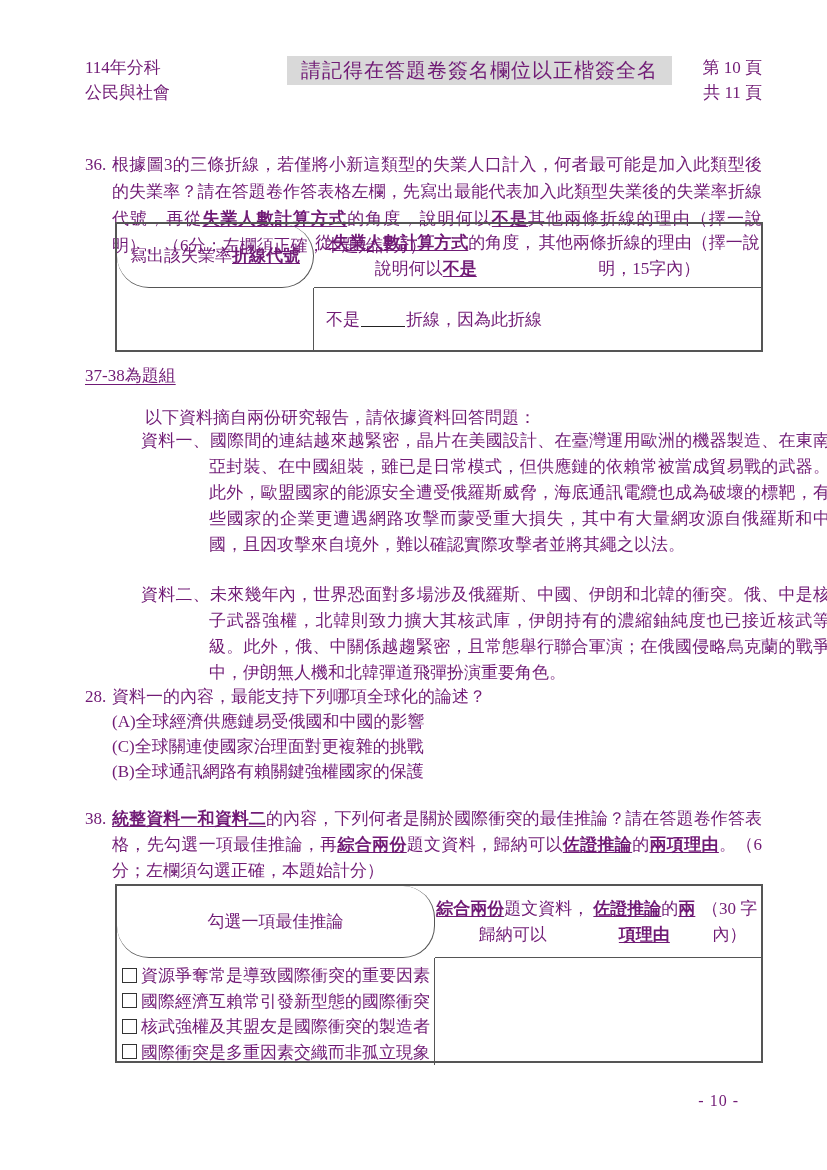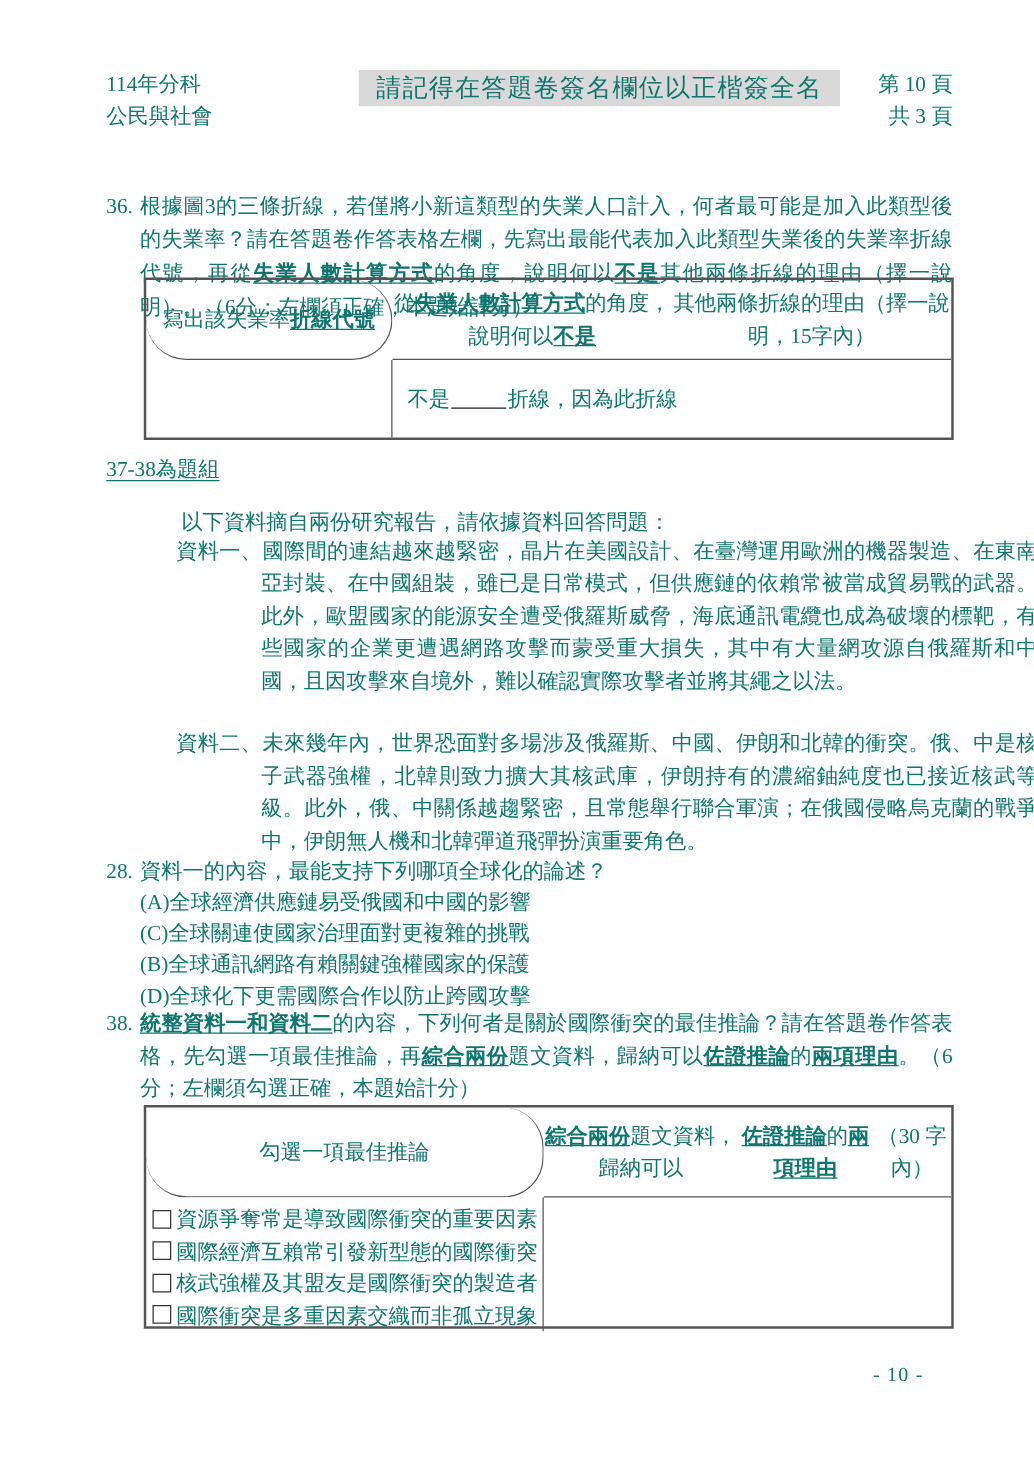--- a/index.html
+++ b/index.html
@@ -1,19 +1,19 @@
 <!DOCTYPE html>
 <html><head>
 <meta charset="utf-8">
 <style>
   html,body { margin:0; padding:0; background:#ffffff; }
   .page {
     position:relative; width:827px; height:1170px; background:#ffffff;
     font-family:"Liberation Serif","DejaVu Serif",serif;
-    color:#0f766e; overflow:hidden;
+    color:#701a75; overflow:hidden;
   }
   .abs { position:absolute; }
   .em { font-weight:bold; text-decoration:underline; text-underline-offset:2px; }
   .u  { text-decoration:underline; text-underline-offset:3px; }
 
   
   .hdr-left  { left:85px; top:55px; font-size:17px; line-height:25px; }
   .notice-box{
     left:287px; top:56px; height:29px; padding:0 14px;
     background:#d9d9d9; display:flex; align-items:center;
@@ -72,21 +72,21 @@
 
   <div class="abs hdr-left">
     <div>114年分科</div>
     <div>公民與社會</div>
   </div>
   <div class="abs notice-box">
     <span>請記得在答題卷簽名欄位以正楷簽全名</span>
   </div>
   <div class="abs hdr-right">
     <div>第 10 頁</div>
-    <div>共 3 頁</div>
+    <div>共 11 頁</div>
   </div>
 
   <div class="abs qblock q36">
     <div class="qtext">
       <span class="qnum">36.</span><span>根據圖3的三條折線，若僅將小新這類型的失業人口計入，何者最可能是加入此類型後的失業率？請在答題卷作答表格左欄，先寫出最能代表加入此類型失業後的失業率折線代號，再從</span><span class="em">失業人數計算方式</span><span>的角度，說明何以</span><span class="em">不是</span><span>其他兩條折線的理由（擇一說明）。（6分；左欄須正確，本題始計分）</span>
     </div>
   </div>
 
   <div class="abs grid-table t36">
     <div class="cell br bb c-center">
@@ -121,21 +121,20 @@
     <span>資料二、</span><span>未來幾年內，世界恐面對多場涉及俄羅斯、中國、伊朗和北韓的衝突。俄、中是核子武器強權，北韓則致力擴大其核武庫，伊朗持有的濃縮鈾純度也已接近核武等級。此外，俄、中關係越趨緊密，且常態舉行聯合軍演；在俄國侵略烏克蘭的戰爭中，伊朗無人機和北韓彈道飛彈扮演重要角色。</span>
   </div>
 
   <div class="abs q37">
     <div class="stem">
       <span class="qnum">28.</span><span>資料一的內容，最能支持下列哪項全球化的論述？</span>
     </div>
     <div class="opt">(A)全球經濟供應鏈易受俄國和中國的影響</div>
     <div class="opt">(C)全球關連使國家治理面對更複雜的挑戰</div>
     <div class="opt">(B)全球通訊網路有賴關鍵強權國家的保護</div>
-    <div class="opt">(D)全球化下更需國際合作以防止跨國攻擊</div>
   </div>
 
   <div class="abs qblock q38">
     <div class="qtext">
       <span class="qnum">38.</span><span class="em">統整資料一和資料二</span><span>的內容，下列何者是關於國際衝突的最佳推論？請在答題卷作答表格，先勾選一項最佳推論，再</span><span class="em">綜合兩份</span><span>題文資料，歸納可以</span><span class="em">佐證推論</span><span>的</span><span class="em">兩項理由</span><span>。（6 分；左欄須勾選正確，本題始計分）</span>
     </div>
   </div>
 
   <div class="abs grid-table t38">
     <div class="cell br bb c-center">

